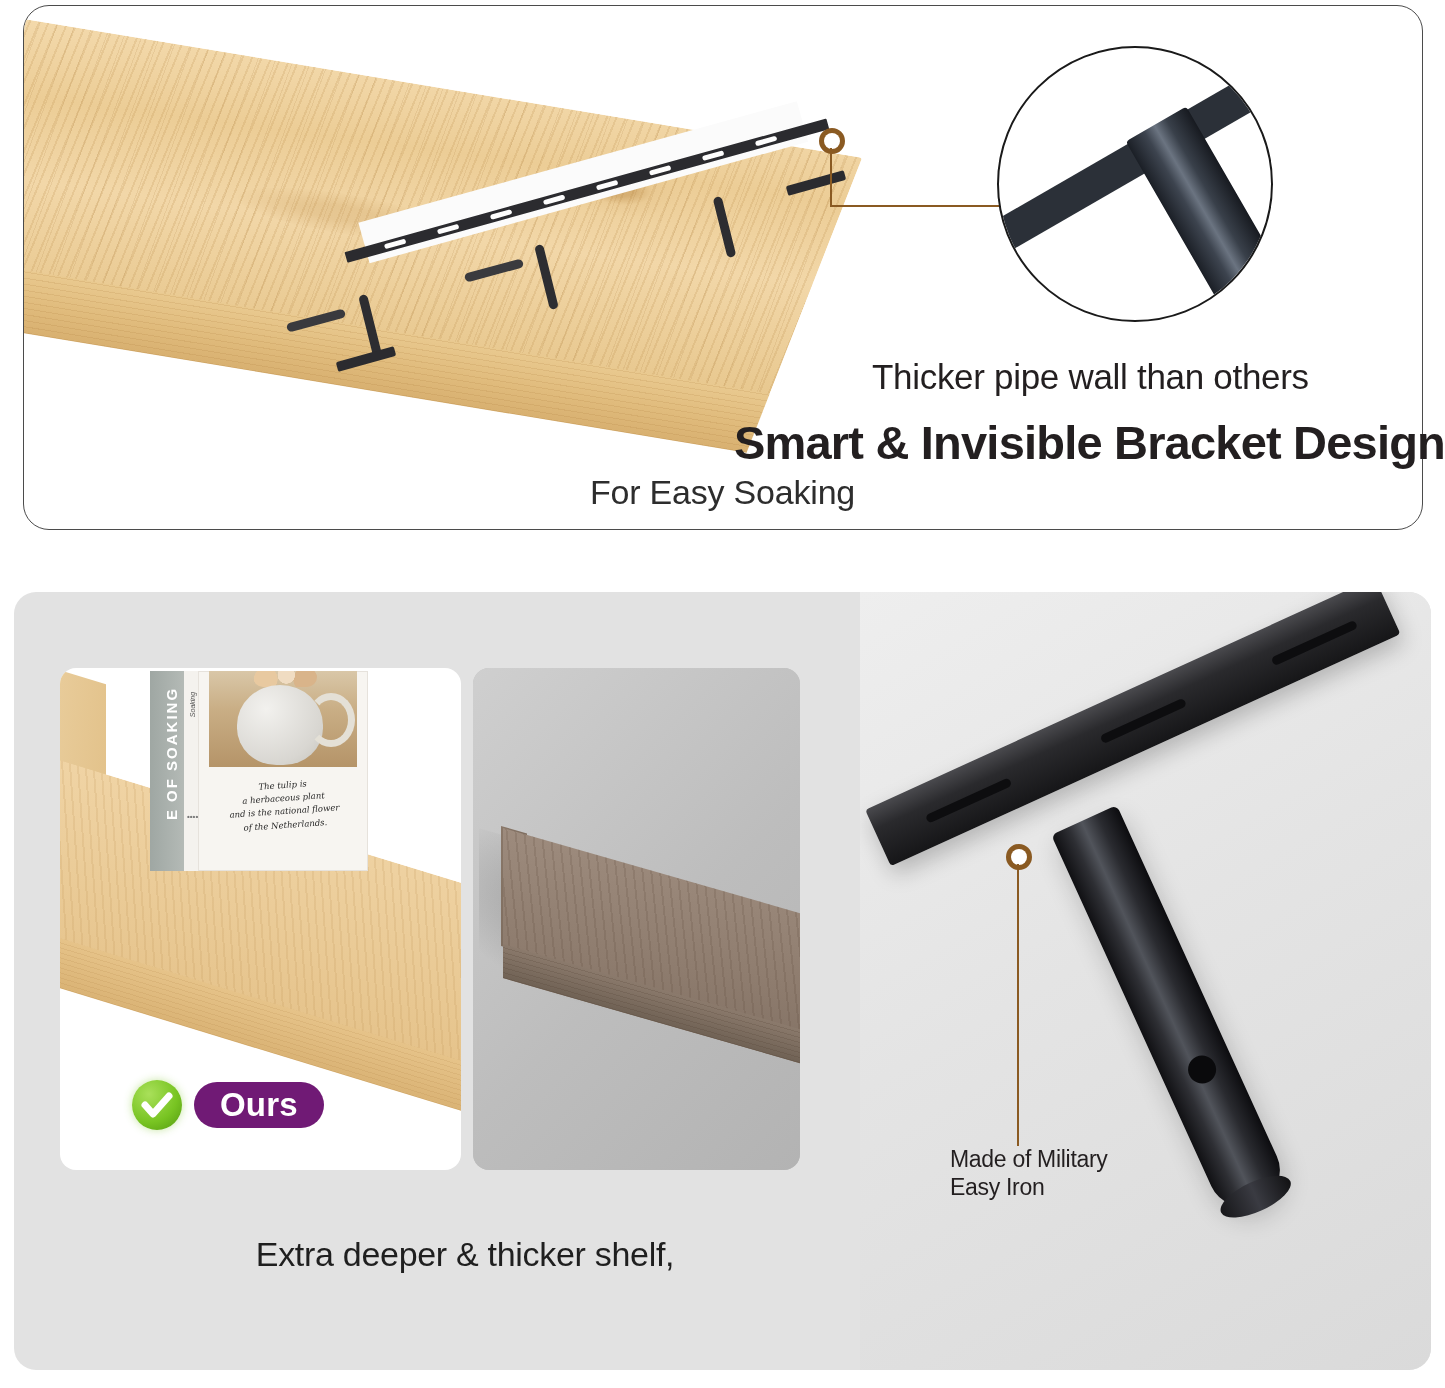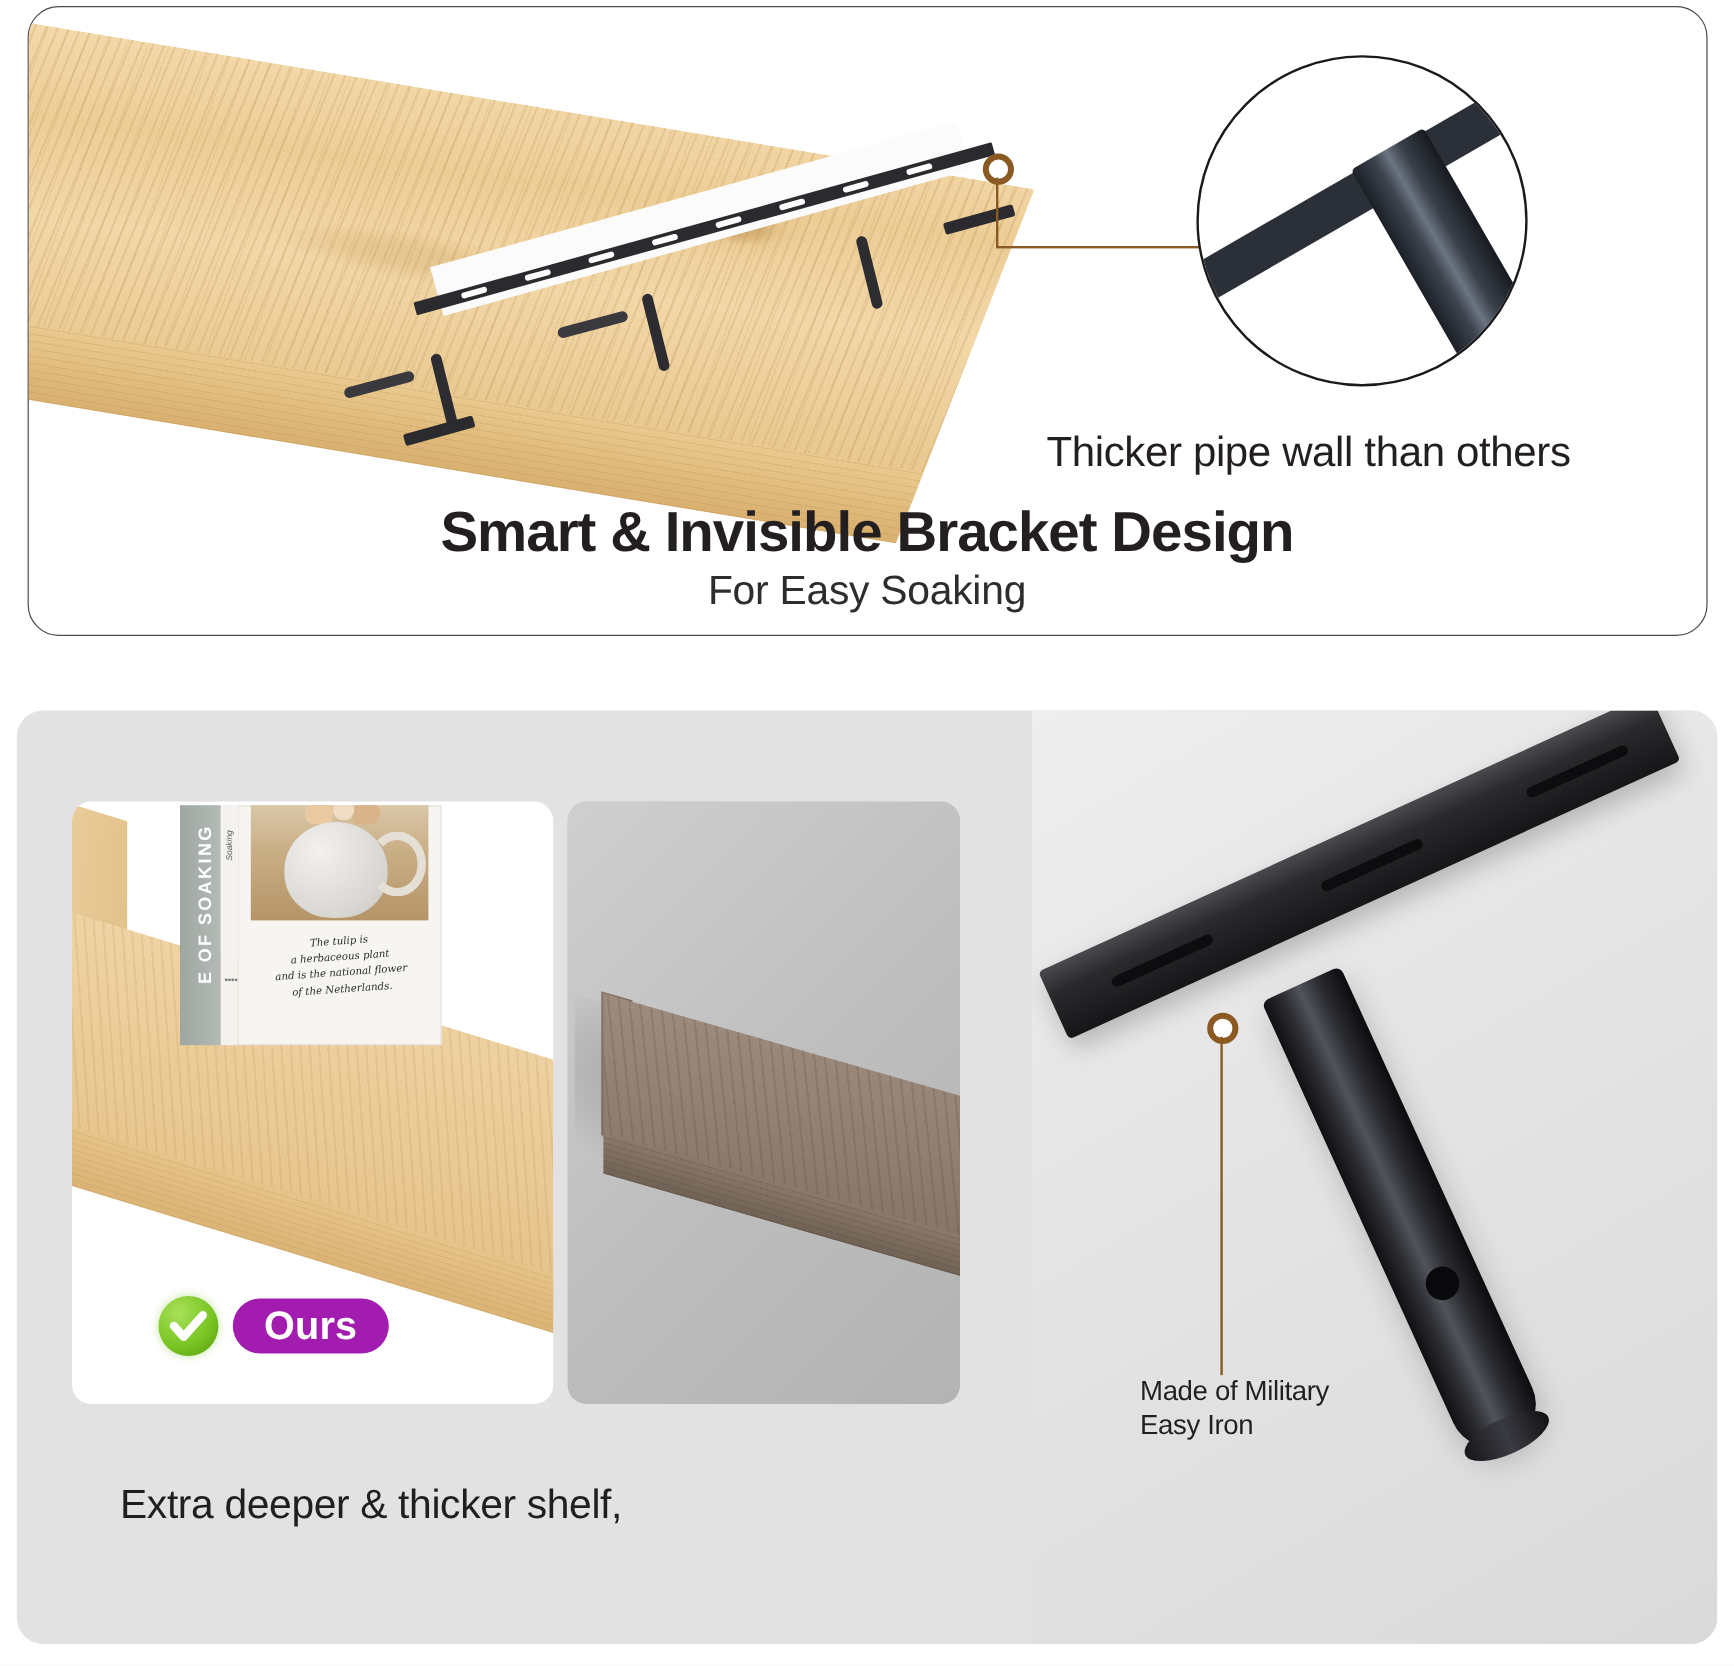--- a/index.html
+++ b/index.html
@@ -51,21 +51,21 @@
        transform:rotate(-30deg);transform-origin:50% 0;border-radius:4px;}
 
   
   .dot-ring{position:absolute;border-radius:50%;background:#8a5a22;border:5px solid #8a5a22;}
   .dot-ring i{display:block;width:100%;height:100%;border-radius:50%;background:#fff;}
   .leadv{position:absolute;width:2px;background:#8a5a22;}
   .leadh{position:absolute;height:2px;background:#8a5a22;}
 
   .callout-top{position:absolute;left:872px;top:337px;width:540px;
        font-size:35px;line-height:1.15;color:#231f20;letter-spacing:-.3px;margin-top:20px;}
-  .title-main{position:absolute;left:0;top:415px;width:1445px;text-align:center;
+  .title-main{position:absolute;left:0;top:415px;width:1445px;text-align:right;
        font-size:47px;font-weight:700;letter-spacing:-.8px;color:#231f20;}
   .title-sub{position:absolute;left:0;top:473px;width:1445px;text-align:center;
        font-size:34px;color:#2d2d2d;letter-spacing:-.2px;}
 
   
   .panel-bottom{position:absolute;left:14px;top:592px;width:1417px;height:778px;
        background:#e2e2e2;border-radius:22px;overflow:hidden;}
 
   .card{position:absolute;top:76px;height:502px;border-radius:16px;overflow:hidden;}
   .card-ours{left:46px;width:401px;background:#ffffff;}
@@ -113,21 +113,21 @@
 
   .badge-row{position:absolute;display:flex;align-items:center;gap:12px;}
   .mark{width:50px;height:50px;border-radius:50%;position:relative;flex:0 0 auto;}
   .mark-ok{background:radial-gradient(circle at 34% 28%,#a9e05a,#78c422 58%,#52980f);
       box-shadow:0 0 8px rgba(130,200,50,.45);}
   .mark-no{background:radial-gradient(circle at 34% 28%,#ff7a50,#e8260f 58%,#a81205);
       box-shadow:0 0 9px rgba(230,60,20,.5);}
   .mark svg{position:absolute;left:0;top:0;width:100%;height:100%;}
   .pill{display:flex;align-items:center;height:46px;padding:0 26px;border-radius:24px;
       color:#fff;font-weight:700;font-size:33px;letter-spacing:.2px;}
-  .pill-ours{background:#a21caf;}
+  .pill-ours{background:#701a75;}
   .pill-others{background:#262626;border:3px solid #ffffff;}
 
   
   .grey-wall{position:absolute;left:0;top:0;width:100%;height:100%;
       background:linear-gradient(135deg,#cfcfcf,#bdbdbd 55%,#b3b3b3);}
   .dark-top{position:absolute;left:30px;top:160px;width:420px;height:150px;
       background:repeating-linear-gradient(84deg, rgba(90,70,55,.18) 0 2px, rgba(255,255,255,0) 2px 9px),
                  linear-gradient(172deg,#9d8b7d,#8e7c6e 55%,#7f6e61);
       transform:skewY(16deg);transform-origin:0 0;}
   .dark-front{position:absolute;left:30px;top:276px;width:420px;height:34px;
@@ -152,21 +152,21 @@
       background:linear-gradient(90deg,#101013 0%,#2e2f34 26%,#51545b 46%,#2a2b30 70%,#0c0c0f 100%);
       transform:rotate(-24.5deg);transform-origin:50% 0;border-radius:6px 6px 34px 34px;
       box-shadow:0 12px 26px rgba(0,0,0,.2);}
   .pipe-hole{position:absolute;left:26px;top:262px;width:28px;height:28px;border-radius:50%;
       background:#0a0a0c;}
   .pipe-cap{position:absolute;left:-2px;bottom:-9px;width:76px;height:30px;border-radius:50%;
       background:linear-gradient(90deg,#17171a,#3a3b42 50%,#121214);}
 
   .callout-bracket{position:absolute;left:950px;top:1145px;width:330px;font-size:23px;
       line-height:1.22;color:#231f20;letter-spacing:-.3px;}
-  .bottom-caption{position:absolute;left:100px;top:1232px;width:730px;
+  .bottom-caption{position:absolute;left:100px;top:1232px;width:730px;text-align:center;
       font-size:34px;line-height:1.3;color:#1f1f1f;letter-spacing:-.3px;}
 </style>
 </head>
 <body>
 
 <div class="panel-top">
 
   <div class="hero-shelf">
 
     <div class="hero-board">

